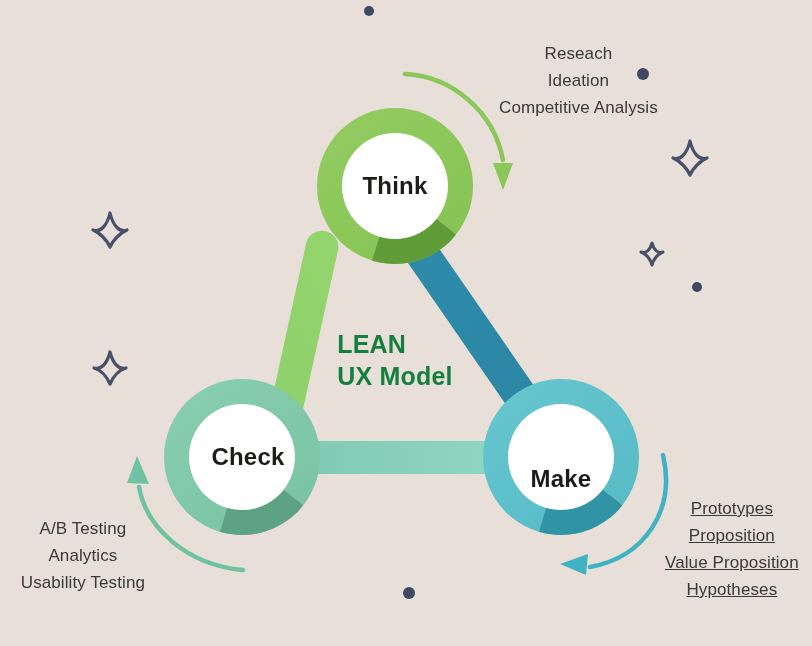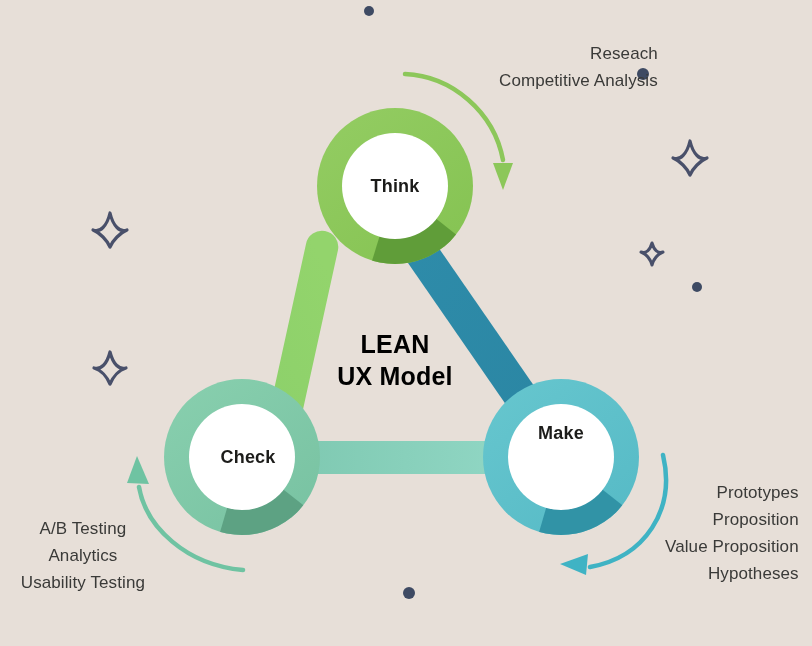--- a/index.html
+++ b/index.html
@@ -31,58 +31,59 @@
     position: absolute;
     color: #3A3A38;
     font-size: 17px;
     line-height: 27px;
     white-space: nowrap;
     letter-spacing: 0.1px;
   }
   #list-think {
     left: 499px;
     top: 40px;
-    text-align: right;
+    text-align: center;
   }
   #list-make {
     left: 665px;
-    top: 479px;
-    text-align: right;
+    top: 495px;
+    text-align: center;
+    text-decoration: underline;
   }
   #list-check {
     right: 667px;
     top: 515px;
     text-align: right;
   }
   #list-check .line {
     display: block;
     text-align: center;
   }
   .node-label {
     position: absolute;
-    font-size: 18px;
+    font-size: 24px;
     font-weight: bold;
     color: #1C1C1A;
     letter-spacing: 0.2px;
     text-align: center;
     transform: translate(-50%, -50%);
     white-space: nowrap;
   }
   #label-think { left: 395px; top: 186px; }
-  #label-make  { left: 561px; top: 433px; }
+  #label-make  { left: 561px; top: 479px; }
   #label-check { left: 248px; top: 457px; }
   #center-title {
     position: absolute;
     left: 395px;
     top: 360px;
     transform: translate(-50%, -50%);
-    text-align: center;
+    text-align: left;
     font-size: 25px;
     font-weight: bold;
-    color: #000000;
+    color: #15803d;
     line-height: 32px;
     white-space: nowrap;
     letter-spacing: 0.2px;
   }
 </style>
 </head>
 <body>
 
 <div id="stage">
 
@@ -202,20 +203,21 @@
     <div>LEAN</div>
     <div>UX Model</div>
   </div>
 
   <div class="node-label" id="label-think">Think</div>
   <div class="node-label" id="label-make">Make</div>
   <div class="node-label" id="label-check">Check</div>
 
   <div class="txt" id="list-think">
     <div class="line">Reseach</div>
+    <div class="line">Ideation</div>
     <div class="line">Competitive Analysis</div>
   </div>
 
   <div class="txt" id="list-make">
     <div class="line">Prototypes</div>
     <div class="line">Proposition</div>
     <div class="line">Value Proposition</div>
     <div class="line">Hypotheses</div>
   </div>
 

